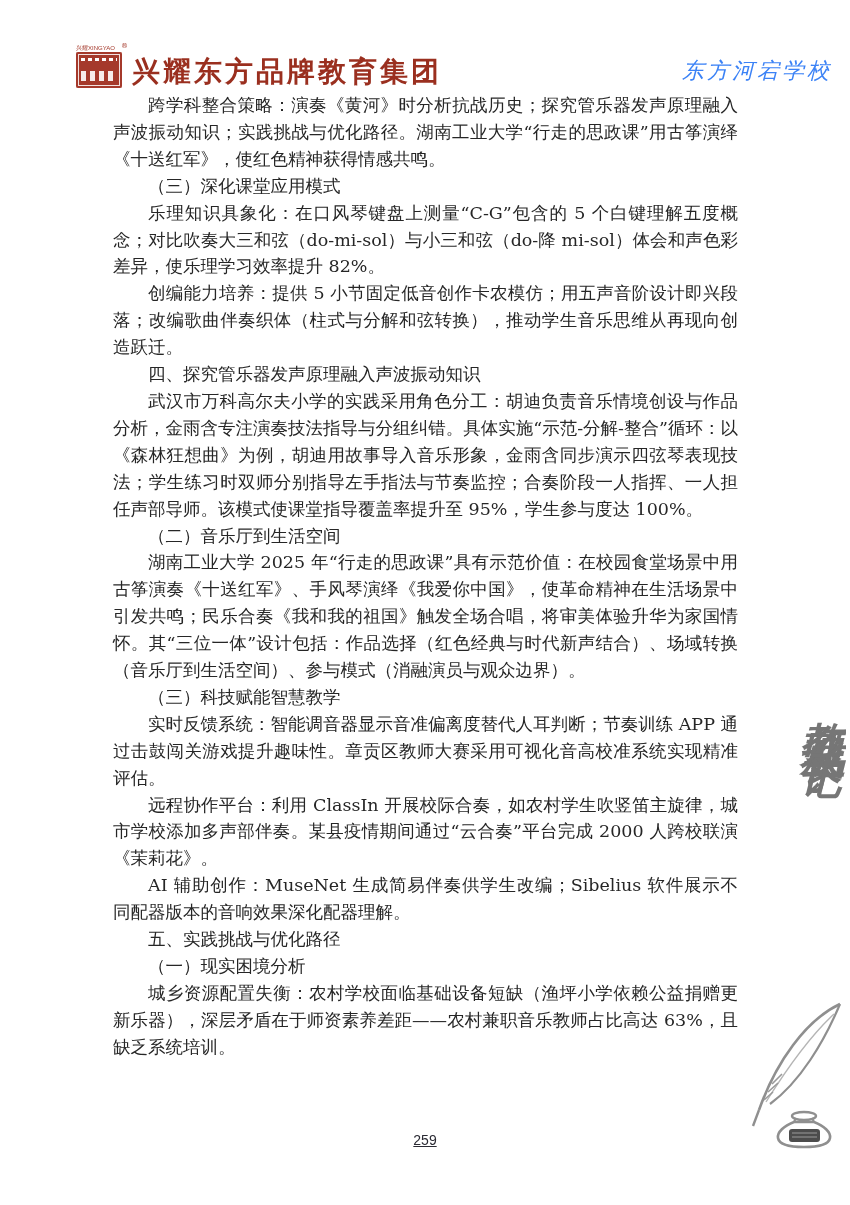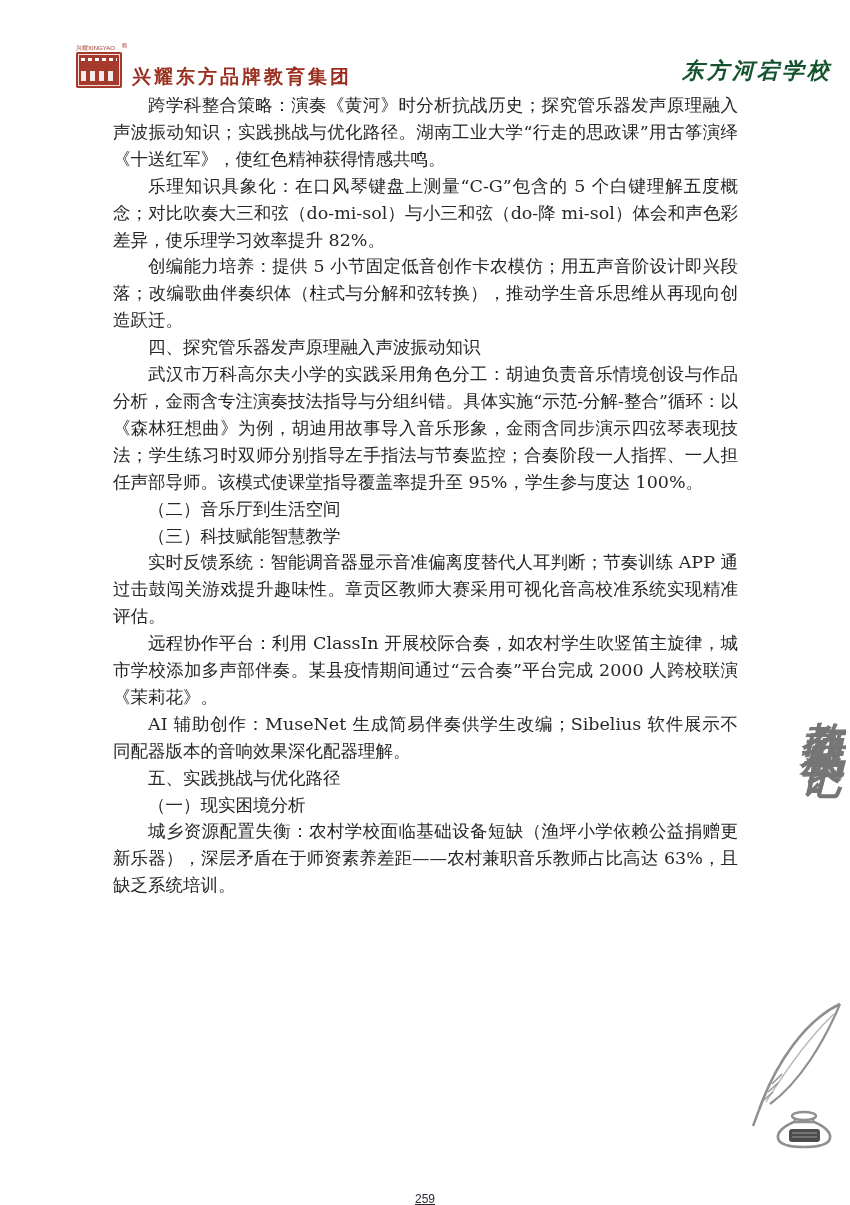--- a/index.html
+++ b/index.html
@@ -15,38 +15,38 @@
   .seal{position:relative; width:46px; height:36px; margin-right:10px;}
   .seal-top{position:absolute; top:-8px; left:0; font-size:6px; color:#a5392b;
     white-space:nowrap; letter-spacing:0; font-family:"Liberation Sans",sans-serif;}
   .seal-reg{position:absolute; top:-10px; right:-6px; font-size:7px; color:#a5392b;}
   .seal-block{position:absolute; inset:0; background:#a5392b; border-radius:2px;
     box-shadow:inset 0 0 0 2px #a5392b, inset 0 0 0 3px rgba(255,255,255,.85);}
   .seal-block:before{content:""; position:absolute; left:5px; right:5px; top:6px; height:3px;
     background:repeating-linear-gradient(90deg,#fff 0 4px,transparent 4px 7px);}
   .seal-block:after{content:""; position:absolute; left:5px; right:5px; bottom:7px; height:10px;
     background:repeating-linear-gradient(90deg,rgba(255,255,255,.9) 0 5px,transparent 5px 9px);}
-  .brand-name{font-size:19px; font-weight:bold; color:#9a2f1f; letter-spacing:3px;
+  .brand-name{font-size:28px; font-weight:bold; color:#9a2f1f; letter-spacing:3px;
     line-height:1; padding-bottom:2px; font-family:"DejaVu Serif","Liberation Serif",serif;}
-  .school-name{position:absolute; right:18px; top:56px; font-size:22px; color:#14532d;
-    letter-spacing:3px; font-style:italic; font-weight:bold;text-align:right;}
+  .school-name{position:absolute; right:18px; top:56px; font-size:22px; color:#3b82f6;
+    letter-spacing:3px; font-style:italic; font-weight:normal;text-align:right;}
   
   .body-text{position:absolute; left:113px; top:92px; width:625px;
     font-size:17.5px; line-height:26.9px; color:#262626; text-align:justify;}
   .para{margin:0; text-indent:2em;}
   
   .watermark{position:absolute; right:8px; top:688px; writing-mode:vertical-rl;
     font-size:42px; line-height:1; letter-spacing:7px; color:#686868;
     font-style:italic; font-weight:bold; opacity:.9;
     font-family:"DejaVu Serif","Liberation Serif",serif;}
   
   .quill{position:absolute; right:0px; top:1000px; width:108px; height:150px;}
   
-  .pagenum{position:absolute; left:0; right:0; top:1192px; text-align:center;
-    font-size:12px; color:#2a2a33; font-family:"Liberation Sans",sans-serif;text-decoration:underline;}
+  .pagenum{position:absolute; left:0; right:0; top:1132px; text-align:center;
+    font-size:14px; color:#2a2a33; font-family:"Liberation Sans",sans-serif;text-decoration:underline;}
 </style>
 </head>
 <body>
 
 <div class="page">
 
   <div class="hdr">
     <div class="logo-wrap">
       <div class="seal">
         <span class="seal-top">兴耀XINGYAO</span>
@@ -56,33 +56,35 @@
       <div class="brand-name">兴耀东方品牌教育集团</div>
     </div>
     <div class="school-name">东方河宕学校</div>
   </div>
 
   <main class="body-text">
 
 
       <p class="para">跨学科整合策略：演奏《黄河》时分析抗战历史；探究管乐器发声原理融入声波振动知识；实践挑战与优化路径。湖南工业大学“行走的思政课”用古筝演绎《十送红军》，使红色精神获得情感共鸣。</p>
 
+      <p class="para">（三）深化课堂应用模式</p>
 
       <p class="para">乐理知识具象化：在口风琴键盘上测量“C-G”包含的 5 个白键理解五度概念；对比吹奏大三和弦（do-mi-sol）与小三和弦（do-降 mi-sol）体会和声色彩差异，使乐理学习效率提升 82%。</p>
 
 
       <p class="para">创编能力培养：提供 5 小节固定低音创作卡农模仿；用五声音阶设计即兴段落；改编歌曲伴奏织体（柱式与分解和弦转换），推动学生音乐思维从再现向创造跃迁。</p>
 
       <p class="para">四、探究管乐器发声原理融入声波振动知识</p>
 
 
       <p class="para">武汉市万科高尔夫小学的实践采用角色分工：胡迪负责音乐情境创设与作品分析，金雨含专注演奏技法指导与分组纠错。具体实施“示范-分解-整合”循环：以《森林狂想曲》为例，胡迪用故事导入音乐形象，金雨含同步演示四弦琴表现技法；学生练习时双师分别指导左手指法与节奏监控；合奏阶段一人指挥、一人担任声部导师。该模式使课堂指导覆盖率提升至 95%，学生参与度达 100%。</p>
 
       <p class="para">（二）音乐厅到生活空间</p>
 
+      <p class="para">湖南工业大学 2025 年“行走的思政课”具有示范价值：在校园食堂场景中用古筝演奏《十送红军》、手风琴演绎《我爱你中国》，使革命精神在生活场景中引发共鸣；民乐合奏《我和我的祖国》触发全场合唱，将审美体验升华为家国情怀。其“三位一体”设计包括：作品选择（红色经典与时代新声结合）、场域转换（音乐厅到生活空间）、参与模式（消融演员与观众边界）。</p>
 
       <p class="para">（三）科技赋能智慧教学</p>
 
       <p class="para">实时反馈系统：智能调音器显示音准偏离度替代人耳判断；节奏训练 APP 通过击鼓闯关游戏提升趣味性。章贡区教师大赛采用可视化音高校准系统实现精准评估。</p>
 
       <p class="para">远程协作平台：利用 ClassIn 开展校际合奏，如农村学生吹竖笛主旋律，城市学校添加多声部伴奏。某县疫情期间通过“云合奏”平台完成 2000 人跨校联演《茉莉花》。</p>
 
       <p class="para">AI 辅助创作：MuseNet 生成简易伴奏供学生改编；Sibelius 软件展示不同配器版本的音响效果深化配器理解。</p>
 
       <p class="para">五、实践挑战与优化路径</p>

